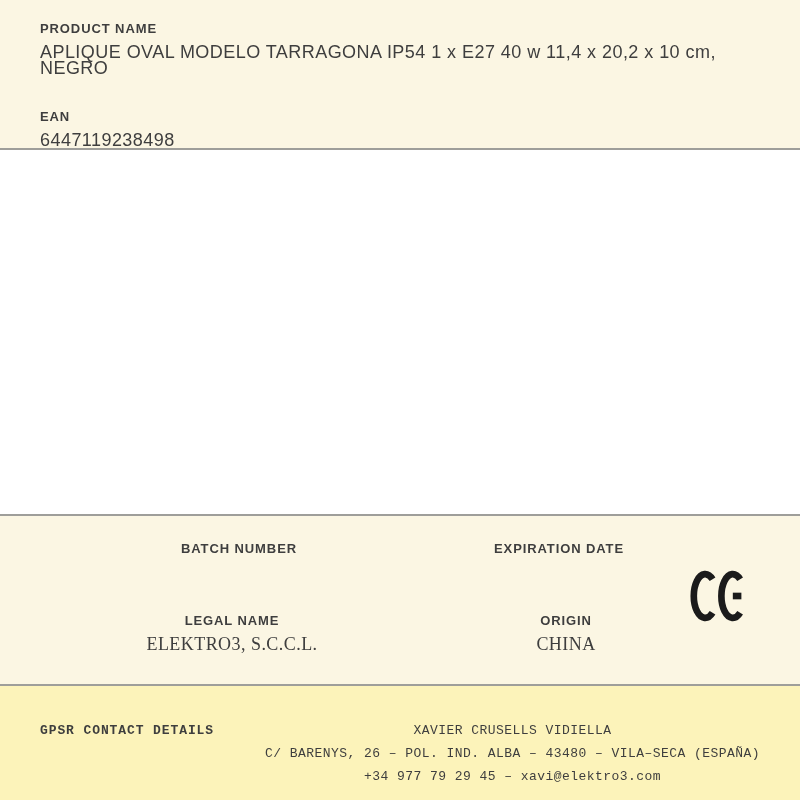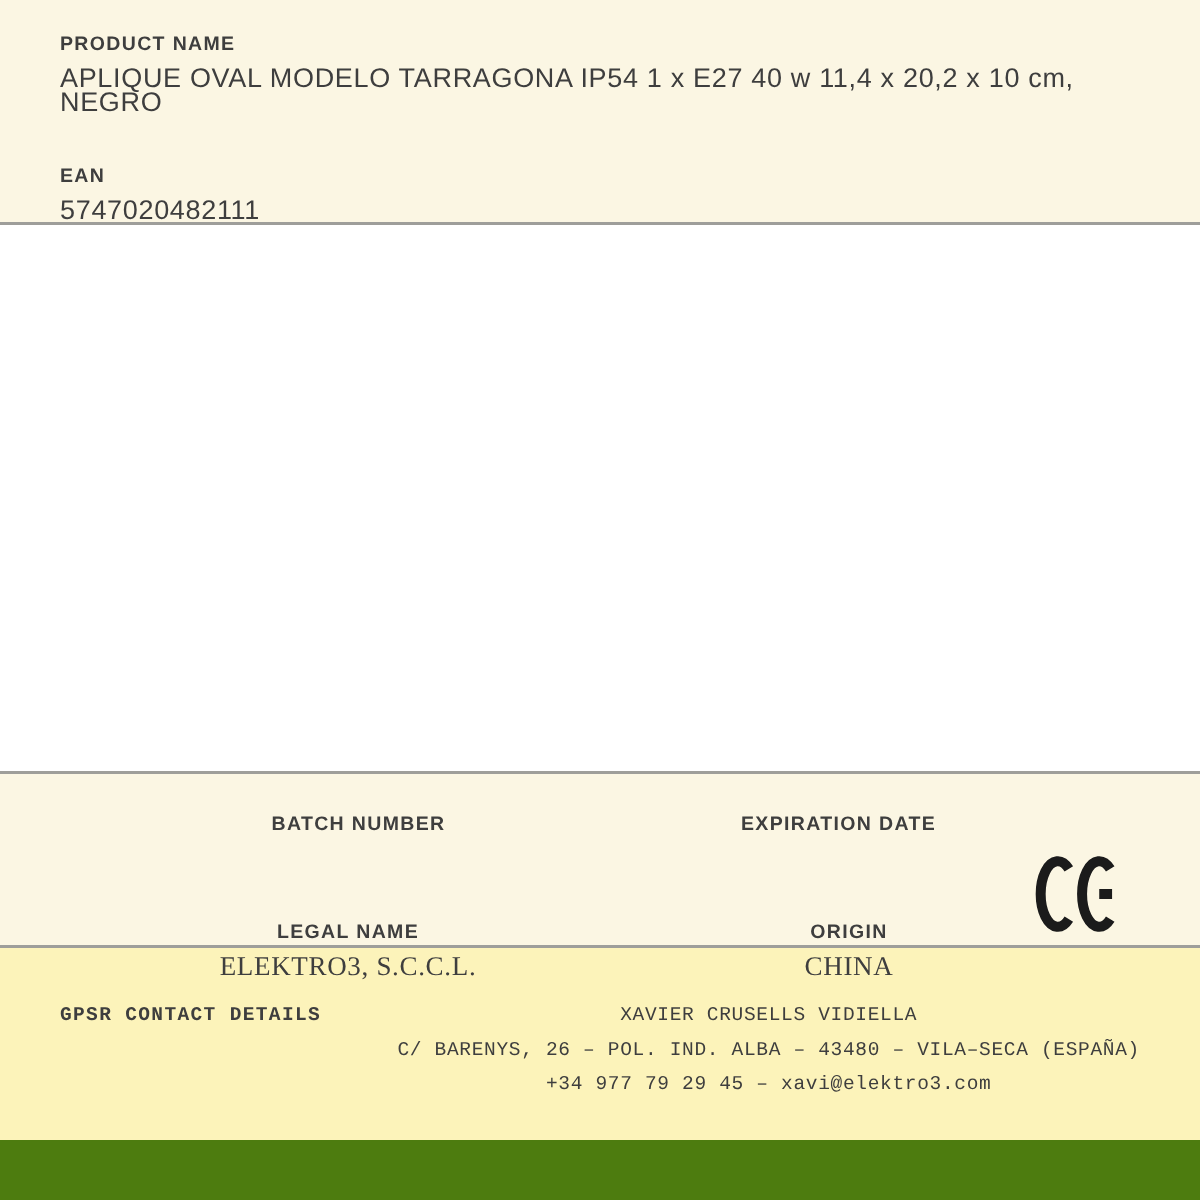--- a/index.html
+++ b/index.html
@@ -7,21 +7,21 @@
     padding: 0;
     background: #ffffff;
   }
   .doc {
     position: relative;
     width: 800px;
     height: 800px;
     font-family: "Liberation Sans", "DejaVu Sans", sans-serif;
     color: #3e3e3e;
     overflow: hidden;
-    background: #4d7c0f;
+    background: #1d4ed8;
   }
   .band { box-sizing: border-box; width: 800px; }
   .cream { background: #fbf6e3; }
   .yellow { background: #fcf3ba; }
   .white  { background: #ffffff; }
 
   .divider {
     width: 800px;
     height: 2px;
     background: #9e9e9a;
@@ -45,21 +45,21 @@
   }
   .top .value { margin-top: 7px; }
   .top .ean-label { margin-top: 33px; }
 
   
   .image-area { height: 364px; }
 
   
   .details {
     position: relative;
-    height: 114px;
+    height: 168px;
     padding-top: 25px;
   }
   .cols {
     display: flex;
     margin-left: 79px;
     width: 640px;
   }
   .col {
     width: 320px;
     text-align: center;
@@ -95,21 +95,21 @@
 </style>
 </head>
 <body>
 
 <div class="doc">
 
   <section class="band cream top">
     <div class="label">PRODUCT NAME</div>
     <div class="value">APLIQUE OVAL MODELO TARRAGONA IP54 1 x E27 40 w 11,4 x 20,2 x 10 cm, NEGRO</div>
     <div class="label ean-label">EAN</div>
-    <div class="value">5747020482111</div>
+    <div class="value">6447119238498</div>
   </section>
 
   <div class="divider"></div>
 
   <section class="band white image-area"></section>
 
   <div class="divider"></div>
 
   <section class="band cream details">
     <div class="cols">

